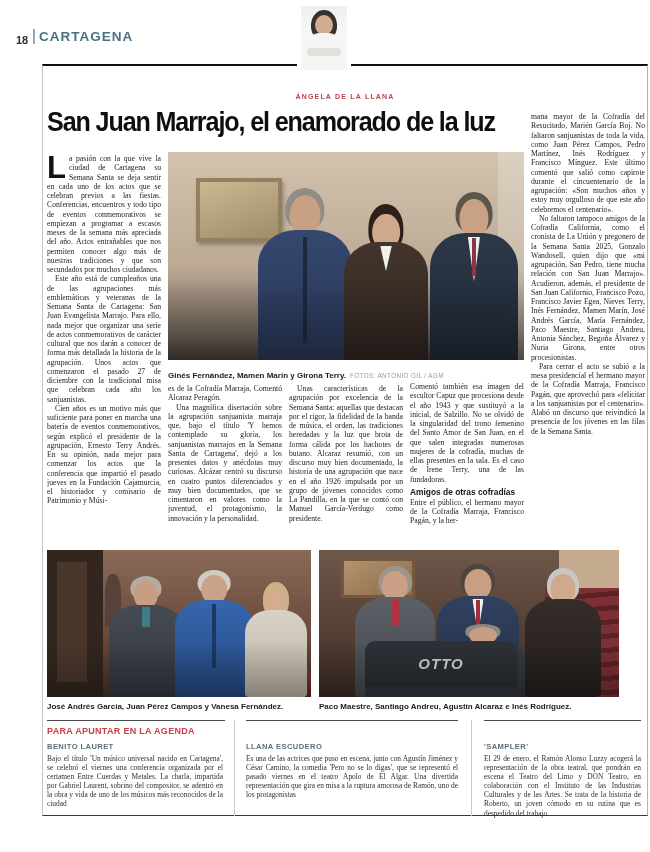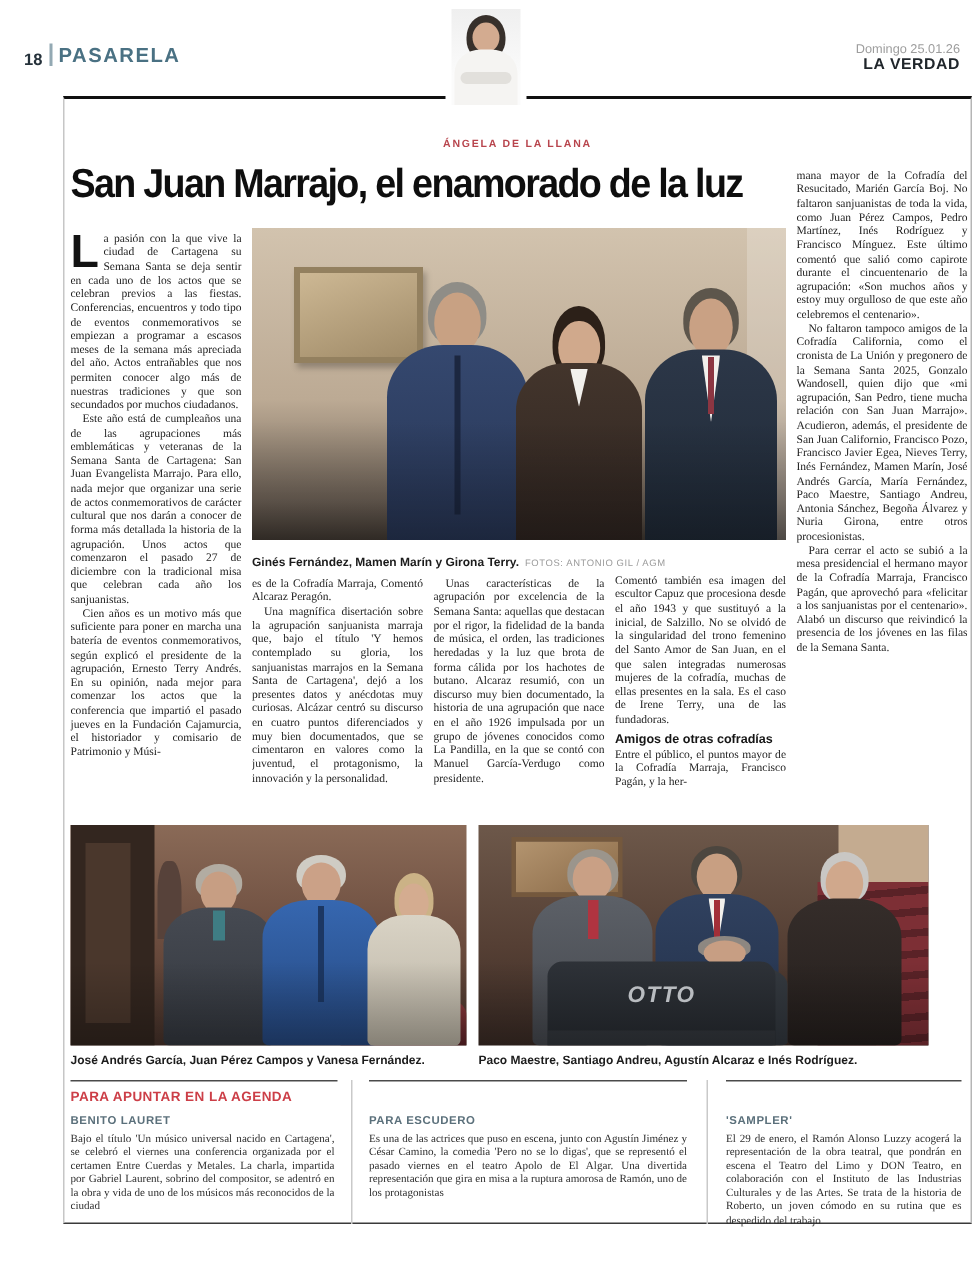--- a/index.html
+++ b/index.html
@@ -64,25 +64,21 @@
 </style>
 </head>
 <body>
 
 <div class="page">
 
   <div class="abs" style="left:16px;top:30px;">
     <span class="pagenum">18</span>
   </div>
   <div class="abs sectionbar" style="left:33px;top:29px;"></div>
-  <div class="abs sectionname" style="left:39px;top:29px;">PASARELA</div>
-  <div class="abs" style="left:500px;top:27px;width:140px;">
-    <div class="dateline">Domingo 25.01.26</div>
-    <div class="masthead">LA VERDAD</div>
-  </div>
+  <div class="abs sectionname" style="left:39px;top:29px;">CARTAGENA</div>
 
   <div class="abs portrait-wrap">
     <div class="portrait">
       <i style="left:10px;top:4px;width:26px;height:30px;background:#37302b;border-radius:50% 50% 45% 45%;"></i>
       <i style="left:14px;top:9px;width:18px;height:20px;background:#d3ab90;border-radius:50%;"></i>
       <i style="left:2px;top:27px;width:42px;height:37px;background:#f5f4f2;border-radius:42% 42% 0 0;"></i>
       <i style="left:6px;top:42px;width:34px;height:8px;background:#e2e0dc;border-radius:6px;"></i>
     </div>
   </div>
 
@@ -130,21 +126,21 @@
       <p class="ind">Una magnífica disertación sobre la agrupación sanjuanista marraja que, bajo el título 'Y hemos contemplado su gloria, los sanjuanistas marrajos en la Semana Santa de Cartagena', dejó a los presentes datos y anécdotas muy curiosas. Alcázar centró su discurso en cuatro puntos diferenciados y muy bien documentados, que se cimentaron en valores como la juventud, el protagonismo, la innovación y la personalidad.</p>
     </div>
 
     <div class="abs col" style="left:246px;top:318px;height:160px;">
       <p class="ind">Unas características de la agrupación por excelencia de la Semana Santa: aquellas que destacan por el rigor, la fidelidad de la banda de música, el orden, las tradiciones heredadas y la luz que brota de forma cálida por los hachotes de butano. Alcaraz resumió, con un discurso muy bien documentado, la historia de una agrupación que nace en el año 1926 impulsada por un grupo de jóvenes conocidos como La Pandilla, en la que se contó con Manuel García-Verdugo como presidente.</p>
     </div>
 
     <div class="abs col" style="left:367px;top:316px;height:162px;">
       <p>Comentó también esa imagen del escultor Capuz que procesiona desde el año 1943 y que sustituyó a la inicial, de Salzillo. No se olvidó de la singularidad del trono femenino del Santo Amor de San Juan, en el que salen integradas numerosas mujeres de la cofradía, muchas de ellas presentes en la sala. Es el caso de Irene Terry, una de las fundadoras.</p>
       <p class="subhead">Amigos de otras cofradías</p>
-      <p>Entre el público, el puntos mayor de la Cofradía Marraja, Francisco Pagán, y la her-</p>
+      <p>Entre el público, el hermano mayor de la Cofradía Marraja, Francisco Pagán, y la her-</p>
     </div>
 
     <div class="abs col" style="left:488px;top:46px;height:430px;">
       <p>mana mayor de la Cofradía del Resucitado, Marién García Boj. No faltaron sanjuanistas de toda la vida, como Juan Pérez Campos, Pedro Martínez, Inés Rodríguez y Francisco Mínguez. Este último comentó que salió como capirote durante el cincuentenario de la agrupación: «Son muchos años y estoy muy orgulloso de que este año celebremos el centenario».</p>
       <p class="ind">No faltaron tampoco amigos de la Cofradía California, como el cronista de La Unión y pregonero de la Semana Santa 2025, Gonzalo Wandosell, quien dijo que «mi agrupación, San Pedro, tiene mucha relación con San Juan Marrajo». Acudieron, además, el presidente de San Juan Californio, Francisco Pozo, Francisco Javier Egea, Nieves Terry, Inés Fernández, Mamen Marín, José Andrés García, María Fernández, Paco Maestre, Santiago Andreu, Antonia Sánchez, Begoña Álvarez y Nuria Girona, entre otros procesionistas.</p>
       <p class="ind">Para cerrar el acto se subió a la mesa presidencial el hermano mayor de la Cofradía Marraja, Francisco Pagán, que aprovechó para «felicitar a los sanjuanistas por el centenario». Alabó un discurso que reivindicó la presencia de los jóvenes en las filas de la Semana Santa.</p>
     </div>
 
     <div class="abs photo" style="left:4px;top:484px;width:264px;height:147px;background:linear-gradient(180deg,#8a6a57 0%,#6a4b3d 55%,#46322a 100%);">
       <div class="frame" style="left:0;top:0;width:56px;height:100%;background:#33261f;"></div>
@@ -212,21 +208,21 @@
     <div class="abs agdiv" style="left:191px;top:654px;height:96px;"></div>
     <div class="abs agdiv" style="left:428px;top:654px;height:96px;"></div>
 
     <div class="abs agenda-title" style="left:4px;top:660px;width:190px;">PARA APUNTAR EN LA AGENDA</div>
 
     <div class="abs" style="left:4px;top:676px;width:176px;">
       <div class="ag-head">BENITO LAURET</div>
       <div class="ag-text" style="margin-top:3px;height:58px;">Bajo el título 'Un músico universal nacido en Cartagena', se celebró el viernes una conferencia organizada por el certamen Entre Cuerdas y Metales. La charla, impartida por Gabriel Laurent, sobrino del compositor, se adentró en la obra y vida de uno de los músicos más reconocidos de la ciudad</div>
     </div>
     <div class="abs" style="left:203px;top:676px;width:212px;">
-      <div class="ag-head">PARA ESCUDERO</div>
+      <div class="ag-head">LLANA ESCUDERO</div>
       <div class="ag-text" style="margin-top:3px;height:58px;">Es una de las actrices que puso en escena, junto con Agustín Jiménez y César Camino, la comedia 'Pero no se lo digas', que se representó el pasado viernes en el teatro Apolo de El Algar. Una divertida representación que gira en misa a la ruptura amorosa de Ramón, uno de los protagonistas</div>
     </div>
     <div class="abs" style="left:441px;top:676px;width:157px;">
       <div class="ag-head">'SAMPLER'</div>
       <div class="ag-text" style="margin-top:3px;height:64px;">El 29 de enero, el Ramón Alonso Luzzy acogerá la representación de la obra teatral, que pondrán en escena el Teatro del Limo y DON Teatro, en colaboración con el Instituto de las Industrias Culturales y de las Artes. Se trata de la historia de Roberto, un joven cómodo en su rutina que es despedido del trabajo</div>
     </div>
 
   </div>
 
 </div>

